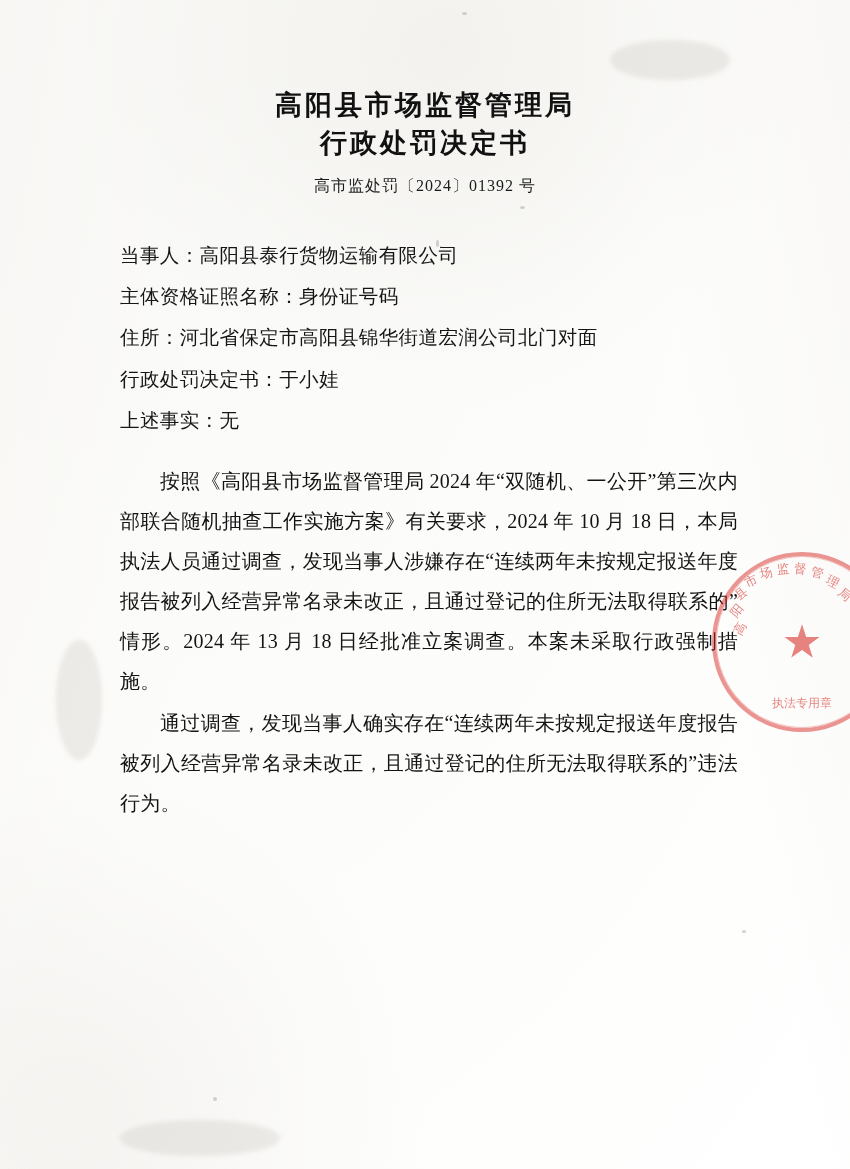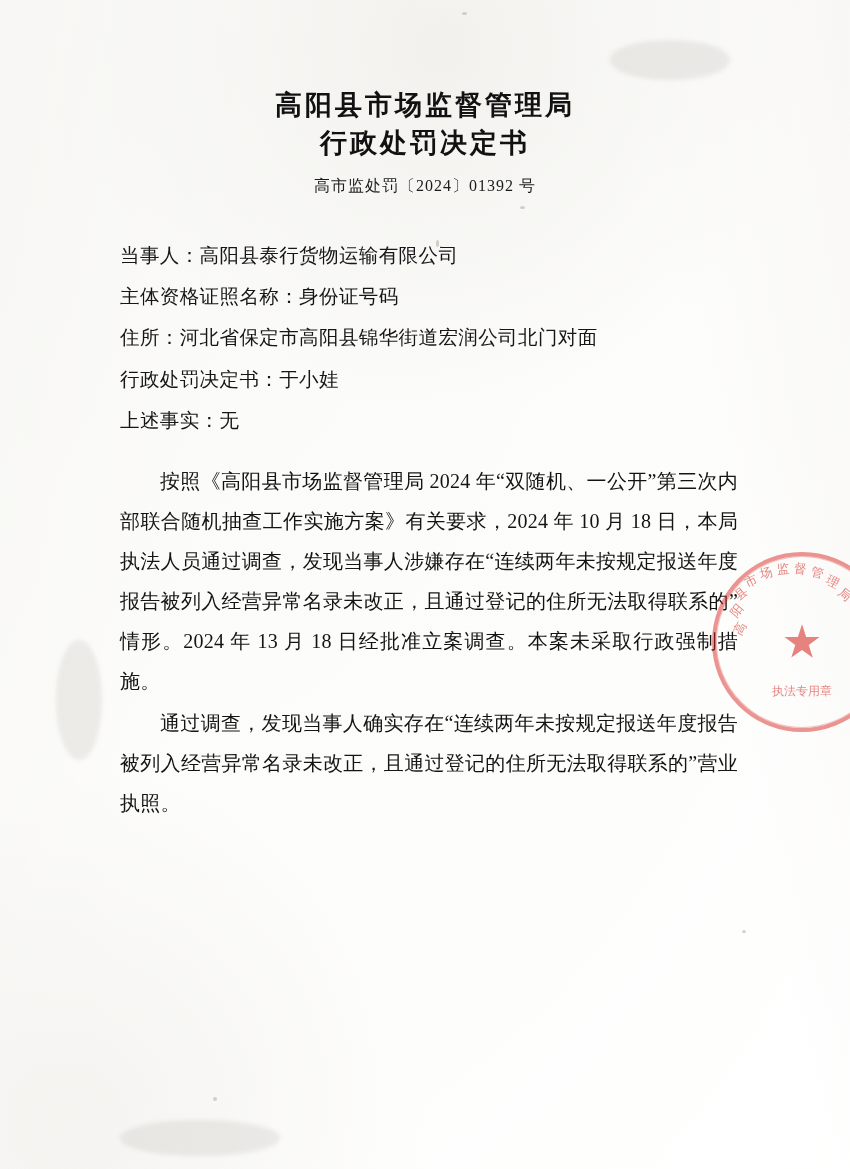--- a/index.html
+++ b/index.html
@@ -146,21 +146,21 @@
   }
   .seal-ch {
     position: absolute;
     transform-origin: 50% 50%;
     font-size: 12.5px;
     white-space: nowrap;
   }
   .seal-bottom {
     position: absolute;
     left: 50%;
-    bottom: 28px;
+    bottom: 16px;
     transform: translateX(-50%);
     font-size: 12px;
     color: rgba(210, 34, 28, 0.7);
     white-space: nowrap;
   }
 </style>
 </head>
 <body>
 
 <div class="page">
@@ -205,21 +205,21 @@
       </div>
 
       <div class="field-line">
         <span class="field-label">上述事实：</span><span class="field-value">无</span>
       </div>
 
     </div>
 
     <div class="body">
       <p class="para">按照《高阳县市场监督管理局 2024 年“双随机、一公开”第三次内部联合随机抽查工作实施方案》有关要求，2024 年 10 月 18 日，本局执法人员通过调查，发现当事人涉嫌存在“连续两年未按规定报送年度报告被列入经营异常名录未改正，且通过登记的住所无法取得联系的”情形。2024 年 13 月 18 日经批准立案调查。本案未采取行政强制措施。</p>
-      <p class="para">通过调查，发现当事人确实存在“连续两年未按规定报送年度报告被列入经营异常名录未改正，且通过登记的住所无法取得联系的”营业执照。</p>
+      <p class="para">通过调查，发现当事人确实存在“连续两年未按规定报送年度报告被列入经营异常名录未改正，且通过登记的住所无法取得联系的”违法行为。</p>
     </div>
 
   </div>
 
   <div class="seal">
     <div class="seal-inner"></div>
     <div class="seal-star">★</div>
     <div class="seal-text">
       <span class="seal-ch" style="left:18px;  top:64px;  transform:rotate(-62deg);">高</span>
       <span class="seal-ch" style="left:15px;  top:46px;  transform:rotate(-50deg);">阳</span>

